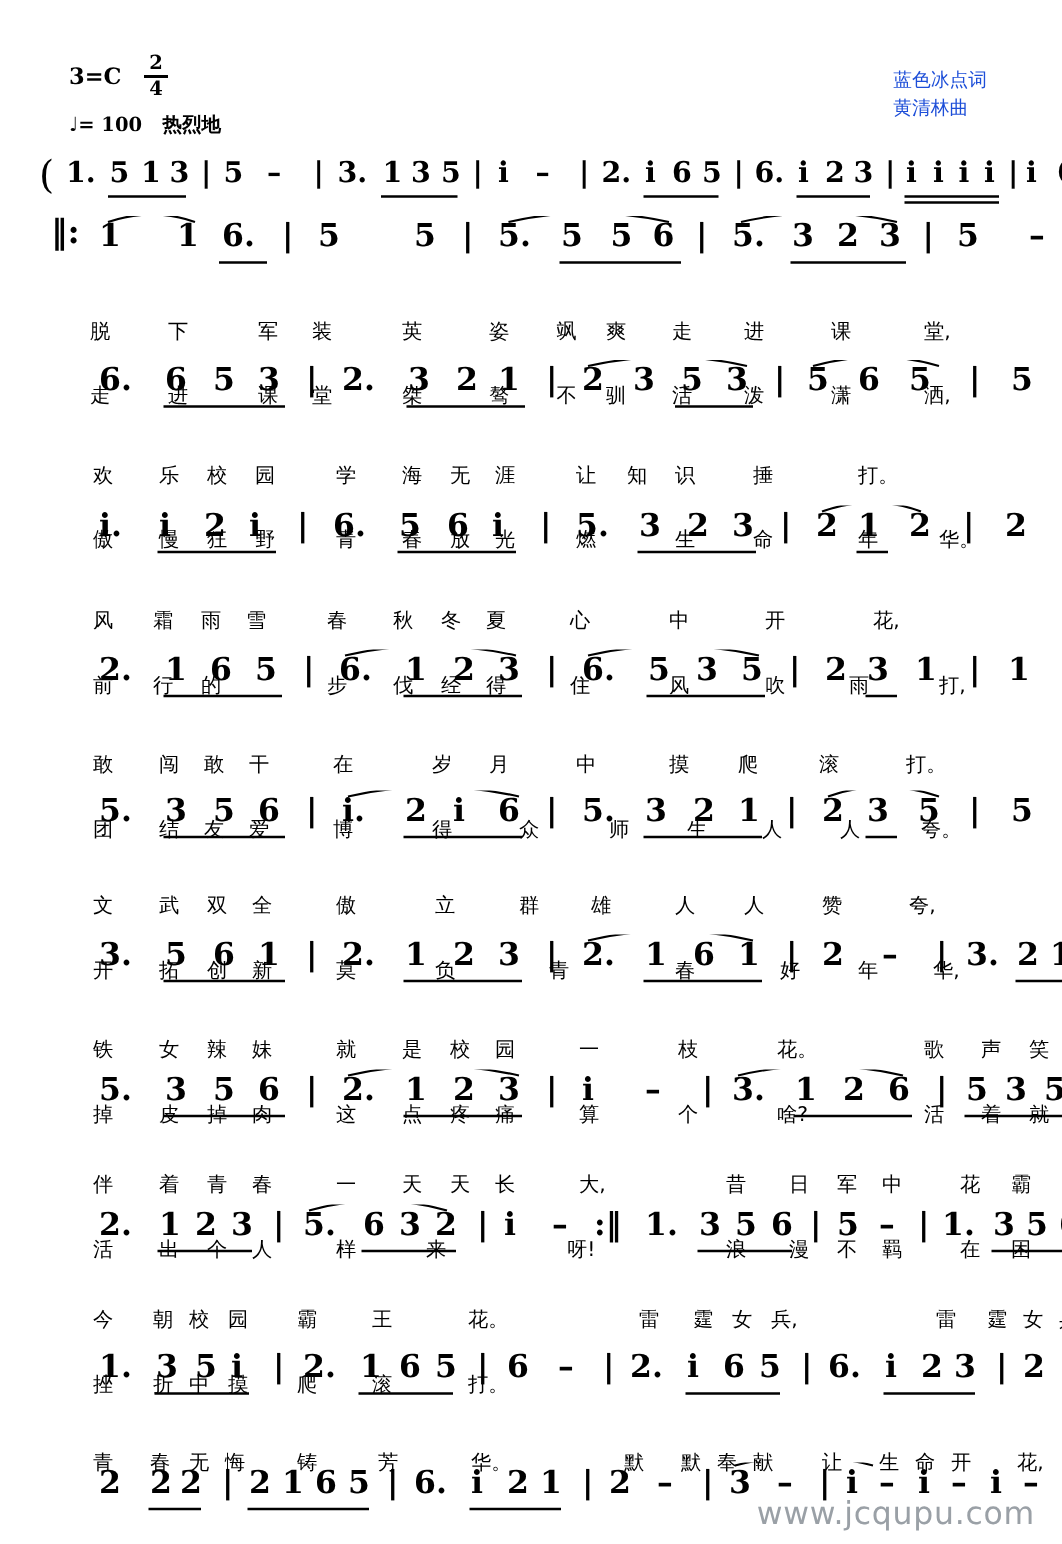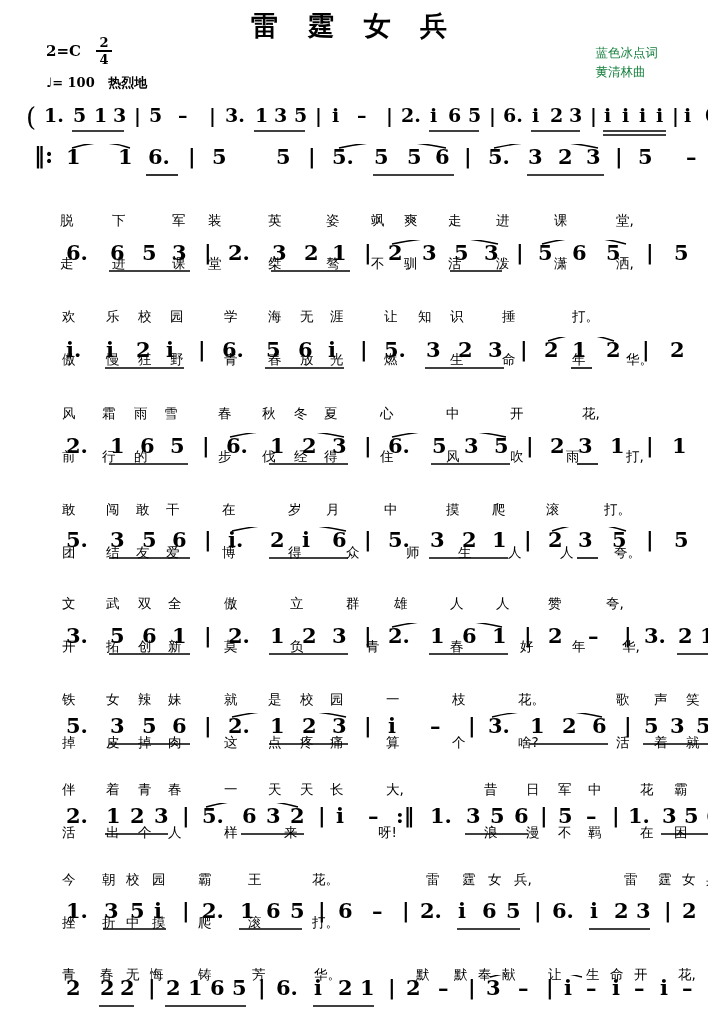--- a/index.html
+++ b/index.html
@@ -63,21 +63,21 @@
   }
   .tempo .mark { font-family: "DejaVu Sans", sans-serif; }
   .credits {
     position: absolute;
     right: 50px;
     top: 44px;
     font-family: "DejaVu Sans", sans-serif;
     font-size: 12.5px;
     line-height: 1.5;
     text-align: left;
-    color: #15803d;
+    color: #1d4ed8;
   }
   
   .line {
     position: absolute;
     left: 26px;
     width: 660px;
   }
   .notes {
     position: relative;
     height: 34px;
@@ -130,23 +130,22 @@
     font-size: 21px;
     color: #9aa0a6;
     letter-spacing: 0.5px;
   }
 </style>
 </head>
 <body>
 
 <div id="sheet">
 
-  <div class="title">雷 霆 女 兵</div>
-
-  <div class="keysig">2=C</div>
+
+  <div class="keysig">3=C</div>
 
   <div class="meter">
     <span class="num">2</span>
     <span class="bar"></span>
     <span class="den">4</span>
   </div>
 
   <div class="tempo">
     <span class="mark">♩</span><span>= 100</span>
     &nbsp;&nbsp;<span>热烈地</span>
@@ -800,13 +799,14 @@
     </div>
     <svg class="ovl" width="710" height="34">
       <line x1="73" y1="31" x2="108" y2="31" stroke="#000" stroke-width="1.6"></line>
       <line x1="139" y1="31" x2="220" y2="31" stroke="#000" stroke-width="1.6"></line>
       <line x1="287" y1="31" x2="348" y2="31" stroke="#000" stroke-width="1.6"></line>
       <path d="M464 2 Q 510 -10 556 2" fill="none" stroke="#000" stroke-width="1.4"></path>
     </svg>
 
   </div>
 
+  <div class="wm">www.jcqupu.com</div>
 </div>
 
 </body></html>

